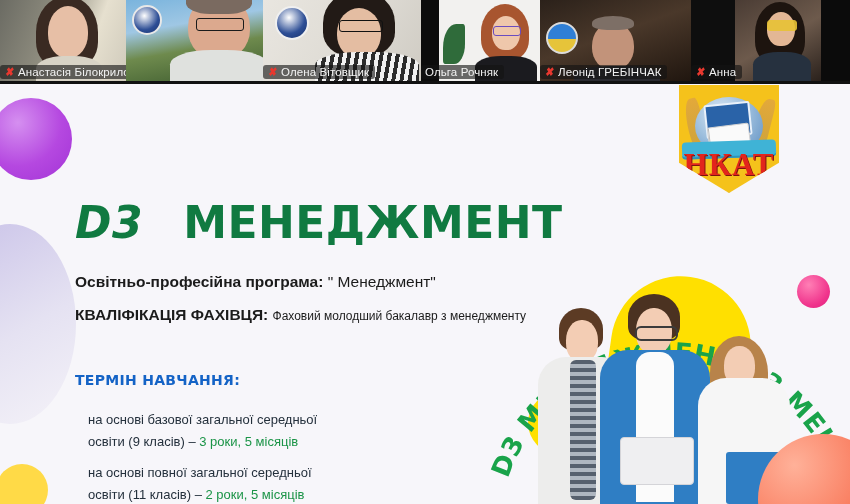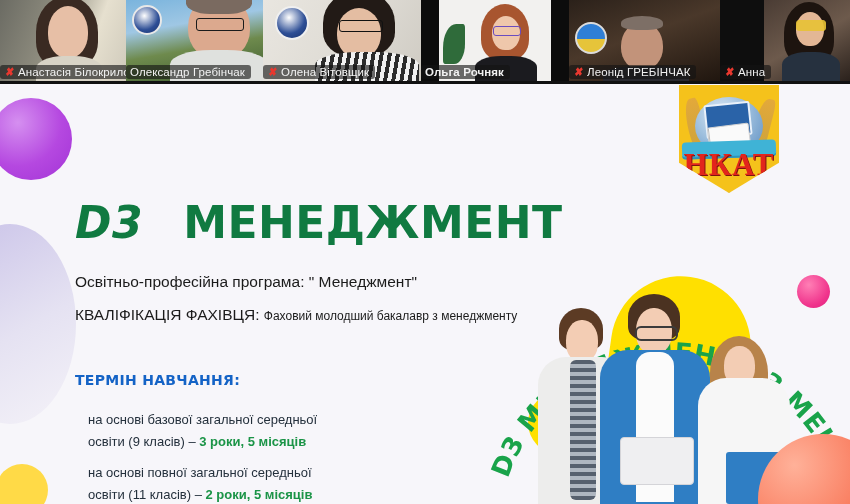--- a/index.html
+++ b/index.html
@@ -69,30 +69,30 @@
   .stud{position:absolute;}
   .s-head{position:absolute;border-radius:48% 48% 44% 44%;background:#f3cdb4;}
   .s-hair{position:absolute;background:#6b452c;border-radius:52% 52% 30% 30%;}
   .s-body{position:absolute;border-radius:28px 28px 4px 4px;}
 
   
   #title{position:absolute;left:75px;top:113px;font-size:44px;font-weight:bold;color:#107a41;
     letter-spacing:.5px;font-family:"DejaVu Sans",sans-serif;}
   #title .d3{margin-right:40px;font-style:italic;}
   .subrow{position:absolute;left:75px;font-size:15.5px;color:#1b1b1b;white-space:nowrap;}
-  .subrow b{font-weight:normal;}
+  .subrow b{font-weight:bold;}
   #sub1{top:189px;}
   #sub2{top:222px;}
   #sub2 .val{font-size:12px;}
   #termhead{position:absolute;left:75px;top:288px;font-size:14px;font-weight:bold;color:#1463c6;
     letter-spacing:.3px;font-family:"DejaVu Sans",sans-serif;}
   .termblk{position:absolute;left:88px;font-size:13px;color:#24303c;line-height:22px;}
   #term1{top:325px;}
   #term2{top:378px;}
-  .termblk .hl{color:#1b9447;font-weight:bold;}
+  .termblk .hl{color:#1b9447;font-weight:normal;}
 </style>
 </head>
 <body>
 
 <div id="app">
 
   <div id="video-strip">
 
     <div class="tile" style="width:126px;">
       <div class="bg" style="background:linear-gradient(110deg,#6b6b63 0%,#8f8d7f 40%,#e6e0cf 70%,#cfcabb 100%);">
@@ -108,44 +108,41 @@
 
     <div class="tile" style="width:137px;">
       <div class="bg" style="background:linear-gradient(170deg,#7ab4dd 0%,#9fc7e4 32%,#6e8a4d 58%,#3c5a2e 100%);">
         <div class="emblem" style="left:6px;top:5px;width:26px;height:26px;
              background:radial-gradient(circle at 40% 34%,#fff 0%,#2e4f96 60%,#16306b 100%);
              border:2px solid #e8e8e8;"></div>
         <div class="head" style="left:62px;top:-6px;width:62px;height:66px;background:#dca98e;"></div>
         <div class="hair" style="left:60px;top:-16px;width:66px;height:30px;background:#7a6a60;"></div>
         <div class="glasses" style="left:70px;top:18px;width:46px;height:11px;border-color:#1b1b1b;"></div>
         <div class="torso" style="left:44px;top:50px;width:98px;height:34px;background:#dfe1de;"></div>
-      </div>
-      <div class="namebar">
-        <span class="nm">Олександр Гребінчак</span>
       </div>
     </div>
 
     <div class="tile" style="width:158px;">
       <div class="bg" style="background:linear-gradient(120deg,#e9e6e0 0%,#dedbd4 55%,#cfcbc3 100%);">
         <div class="emblem" style="left:12px;top:6px;width:30px;height:30px;
              background:radial-gradient(circle at 40% 32%,#fff 0%,#2e4f96 58%,#16306b 100%);
              border:2px solid #f0f0f0;"></div>
         <div class="hair" style="left:60px;top:-10px;width:72px;height:66px;background:#221a16;"></div>
         <div class="head" style="left:74px;top:8px;width:44px;height:50px;background:#e4bda2;"></div>
         <div class="glasses" style="left:76px;top:20px;width:42px;height:10px;border-color:#111;"></div>
         <div class="torso" style="left:52px;top:52px;width:104px;height:32px;
              background:repeating-linear-gradient(100deg,#2b2b2b 0 4px,#f1f1f1 4px 8px);"></div>
       </div>
       <div class="namebar">
         <span class="muted">✖</span>
         <span class="nm">Олена Вітовщик</span>
       </div>
     </div>
 
-    <div class="tile active" style="width:148px;font-weight:bold;">
+    <div class="tile active" style="width:119px;">
       <div class="bg" style="background:#0c0c0c;">
         <div style="position:absolute;left:18px;top:0;width:112px;height:81px;background:#f2f1ef;"></div>
         <div style="position:absolute;left:22px;top:24px;width:22px;height:40px;background:#2f6b3a;
              border-radius:60% 10% 50% 10%;"></div>
         <div class="hair" style="left:60px;top:4px;width:48px;height:56px;background:#a8552f;"></div>
         <div class="head" style="left:71px;top:16px;width:28px;height:34px;background:#efc7ab;"></div>
         <div class="glasses" style="left:72px;top:26px;width:26px;height:8px;border-color:#6a4cc0;"></div>
         <div class="torso" style="left:54px;top:56px;width:62px;height:26px;background:#1b1b1f;"></div>
       </div>
       <div class="namebar">

